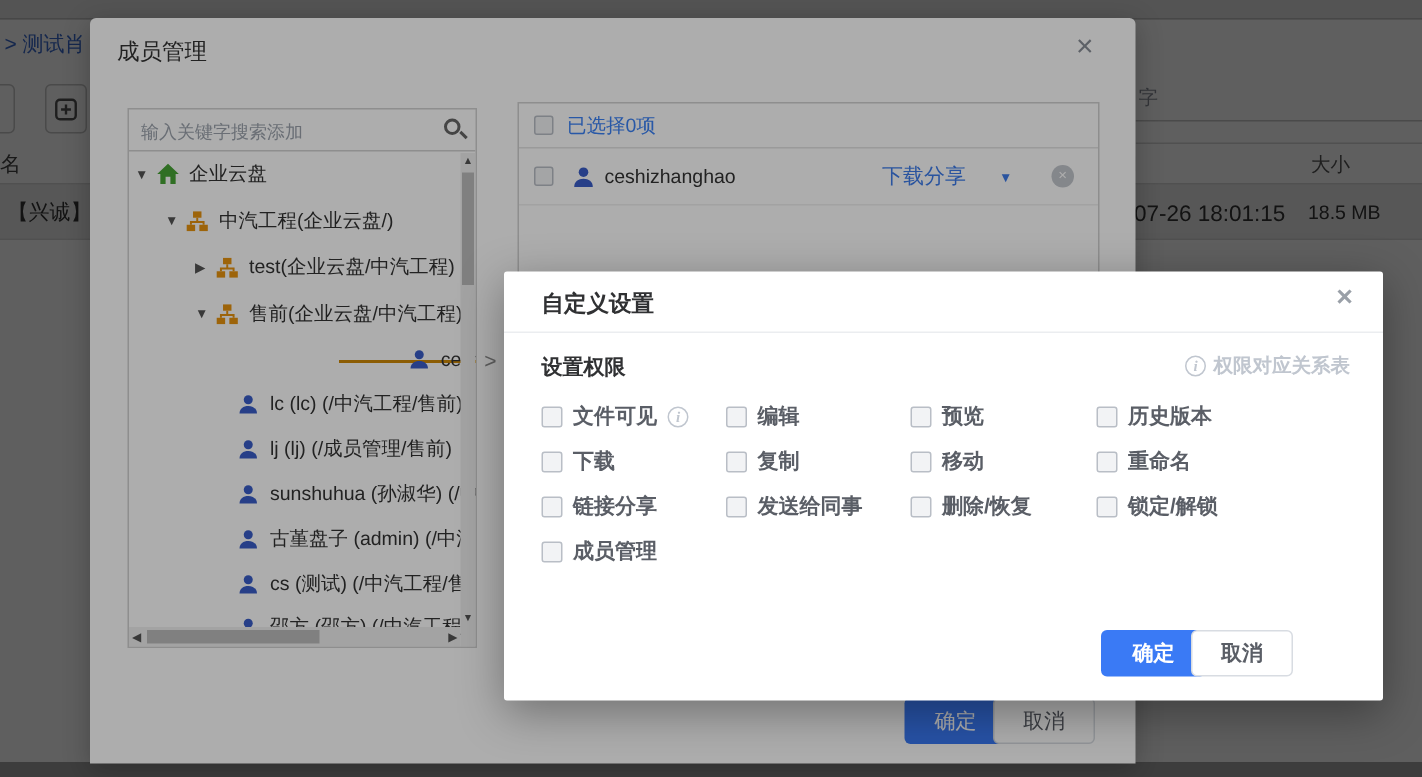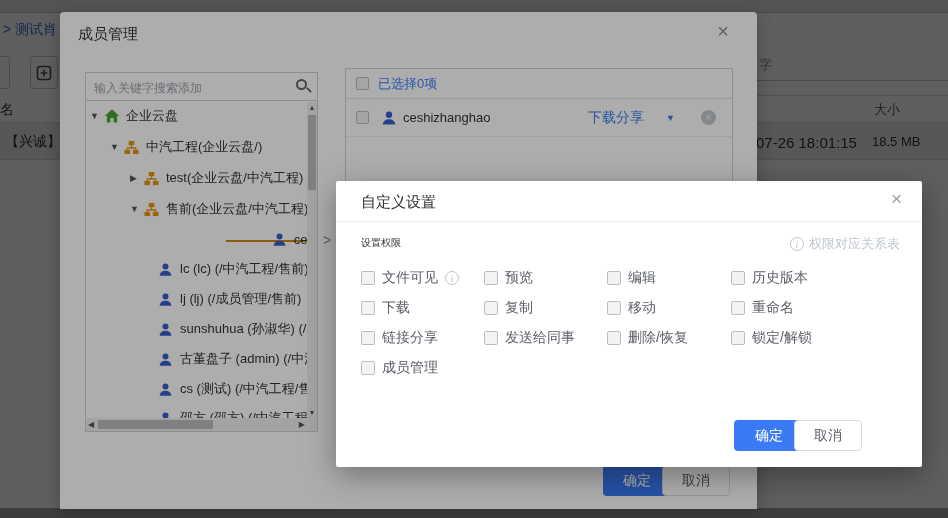--- a/index.html
+++ b/index.html
@@ -67,25 +67,25 @@
   .remove-btn { margin-left:26px; width:15px; height:15px; border-radius:50%; background:#c3c7cd; color:#fff; font-size:10px; line-height:15px; text-align:center; cursor:pointer; }
 
   .btn { display:flex; align-items:center; justify-content:center; font-size:14px; border-radius:4px; cursor:pointer; }
   .btn-primary { background:#3a7af5; color:#fff;margin-left:21px; }
   .btn-plain { background:#fff; color:#5a5e66; border:1px solid #d8dce2; }
   .m-confirm { position:absolute; left:522px; top:453px; width:68px; height:31px; }
   .m-cancel  { position:absolute; left:602px; top:453px; width:68px; height:31px; }
 
   
   .dialog { position:absolute; left:336px; top:181px; width:586px; height:286px; background:#fff; z-index:40;
-            border-radius:2px; box-shadow:0 8px 30px rgba(0,0,0,0.35); }
+            border-radius:2px; box-shadow:0 8px 30px rgba(0,0,0,0.35);font-weight:bold; }
   .d-header { position:relative; height:41px; border-bottom:1px solid #ebedf0; }
   .d-title { position:absolute; left:25px; top:12px; font-size:15px; color:#303133; }
   .d-close { position:absolute; right:20px; top:8px; font-size:19px; color:#9aa0a8; cursor:pointer; line-height:1; }
-  .d-section { position:absolute; left:25px; top:55px; font-size:10px; color:#303133; }
+  .d-section { position:absolute; left:25px; top:55px; font-size:14px; color:#303133; }
   .d-rel { position:absolute; right:22px; top:54px; display:flex; align-items:center; gap:5px; font-size:13px; color:#c0c6cf; cursor:pointer; }
   .info-icon { display:inline-flex; align-items:center; justify-content:center; width:14px; height:14px; border:1px solid #c0c6cf; border-radius:50%; font-size:10px; font-style:italic; font-family:"Liberation Serif",serif; color:#c0c6cf; flex:0 0 14px; }
   .d-grid { position:absolute; left:25px; top:82px; width:505px; display:grid; grid-template-columns:123px 123px 124px auto; }
   .d-cell { height:30px; display:flex; align-items:center; gap:7px; font-size:14px; color:#5a5e66; }
   .d-cell .checkbox { width:14px; height:14px; flex:0 0 14px; }
   .d-confirm { position:absolute; left:377px; top:239px; width:70px; height:31px; }
   .d-cancel  { position:absolute; left:458px; top:239px; width:68px; height:31px; }
 </style>
 </head>
 <body>
@@ -303,25 +303,25 @@
     </div>
 
     <div class="d-grid">
       <div class="d-cell">
         <span class="checkbox"></span>
         <span>文件可见</span>
         <span class="info-icon">i</span>
       </div>
       <div class="d-cell">
         <span class="checkbox"></span>
+        <span>编辑</span>
+      </div>
+      <div class="d-cell">
+        <span class="checkbox"></span>
         <span>预览</span>
-      </div>
-      <div class="d-cell">
-        <span class="checkbox"></span>
-        <span>编辑</span>
       </div>
       <div class="d-cell">
         <span class="checkbox"></span>
         <span>历史版本</span>
       </div>
       <div class="d-cell">
         <span class="checkbox"></span>
         <span>下载</span>
       </div>
       <div class="d-cell">

